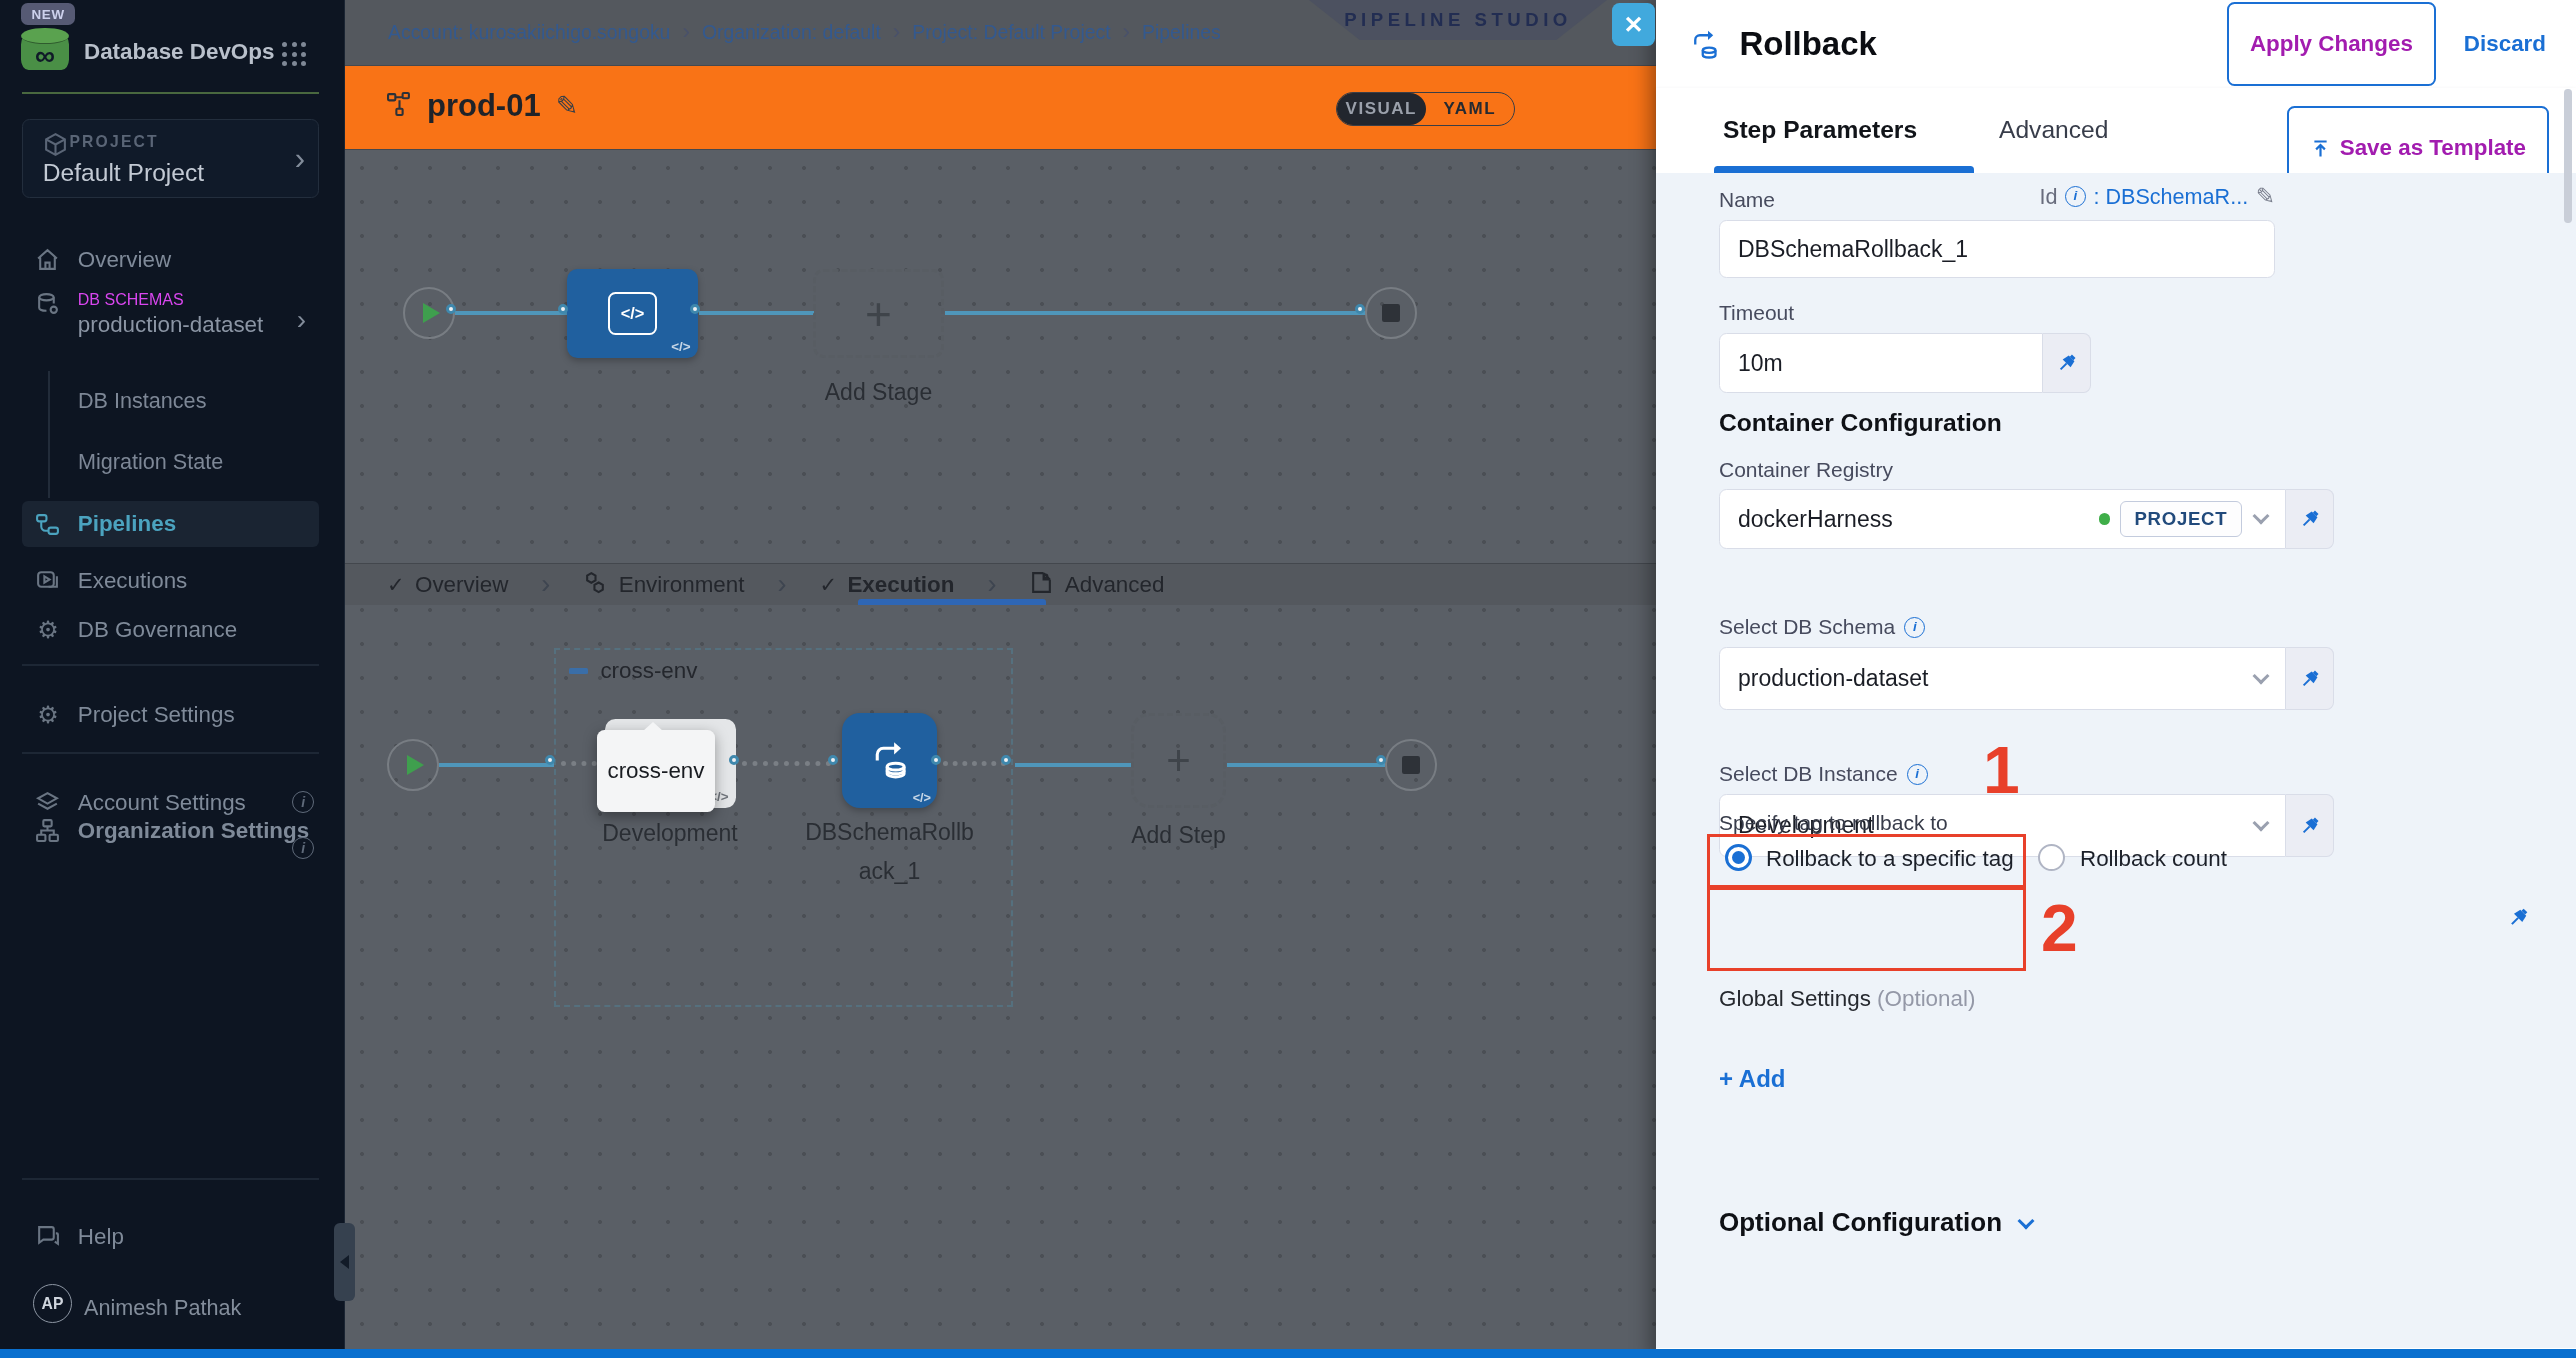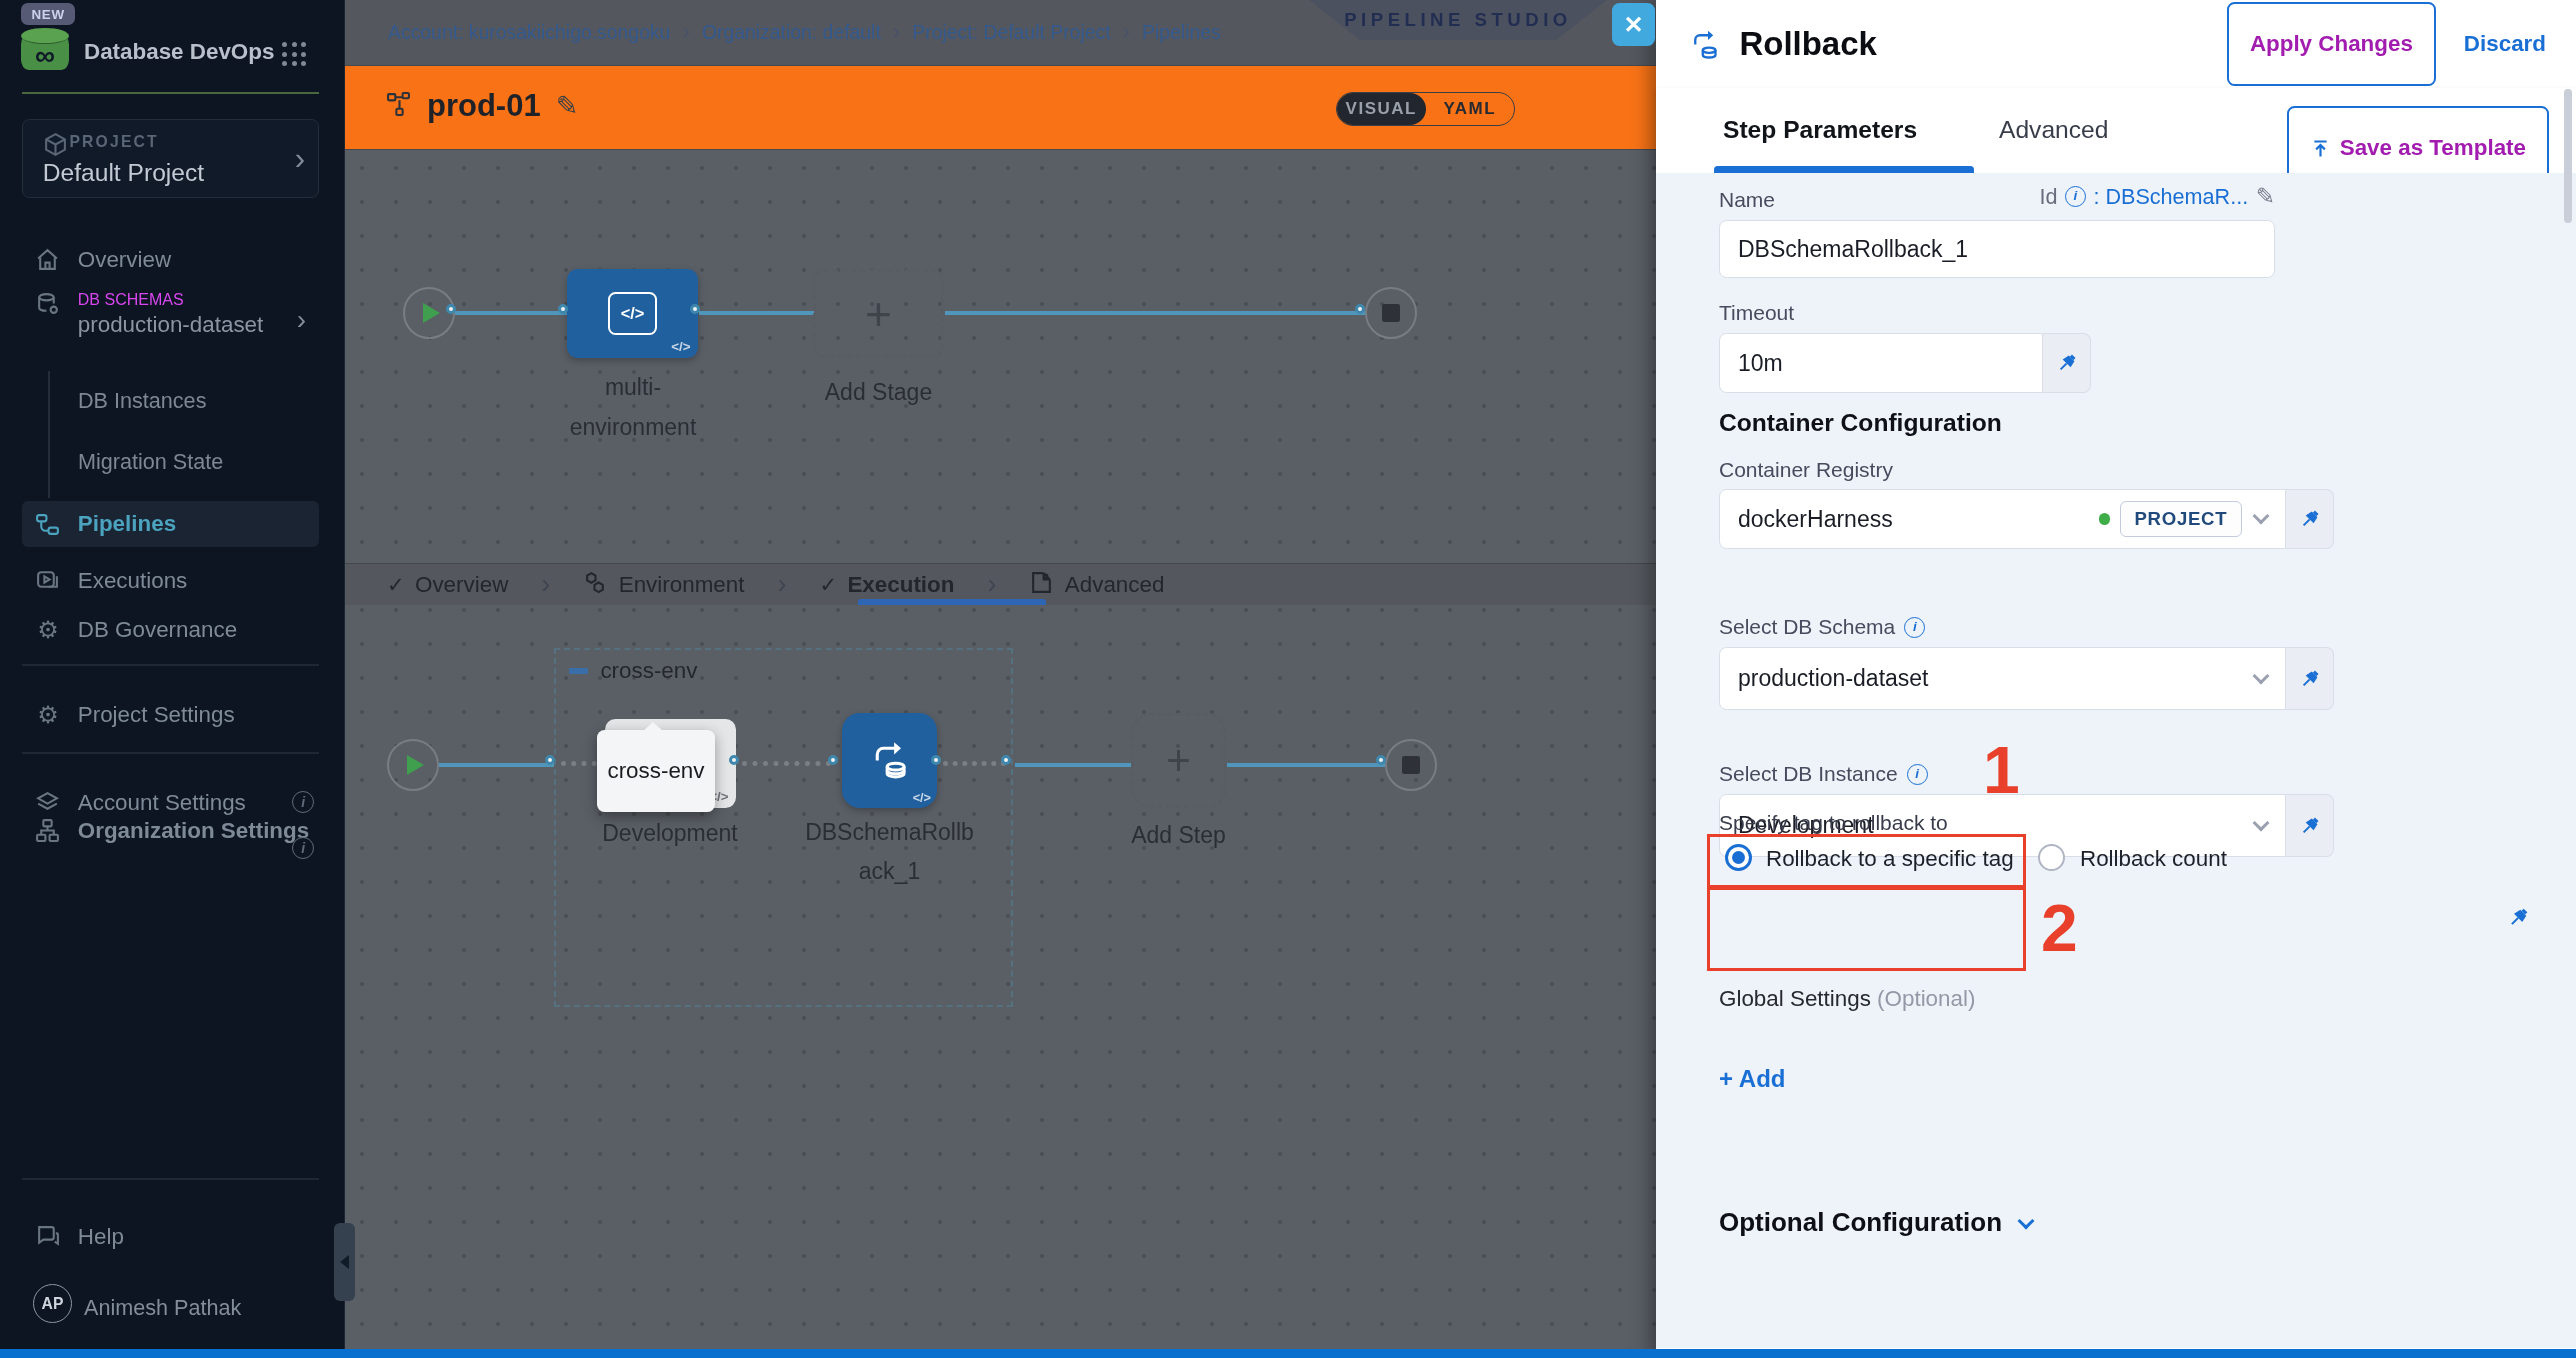--- a/index.html
+++ b/index.html
@@ -345,24 +345,20 @@
       <div class="port" style="left:345px; top:153px;"></div>
       <div class="flow-line" style="left:354px; top:160px; width:115px;"></div>
       <div class="add-dashed" style="left:468px; top:118px; width:131px; height:89px;">
         <span class="plus">+</span>
       </div>
       <div class="flow-line" style="left:600px; top:160px; width:421px;"></div>
       <div class="port" style="left:1010px; top:153px;"></div>
       <div class="fnode-circle" style="left:1020px; top:136px;">
           <div class="stop-sq"></div>
         </div>
-      <div class="flow-label" style="left:200px; top:216px; width:176px;">
-        <div>multi-</div>
-          <div>environment</div>
-      </div>
       <div class="flow-label" style="left:468px; top:221px; width:131px;">Add Stage</div>
 
       <div class="tabbar">
         <div class="stage-tab">
           <span class="tic">✓</span>
           <span>Overview</span>
         </div>
         <span class="tab-sep">›</span>
         <div class="stage-tab">
           <span class="tic">

